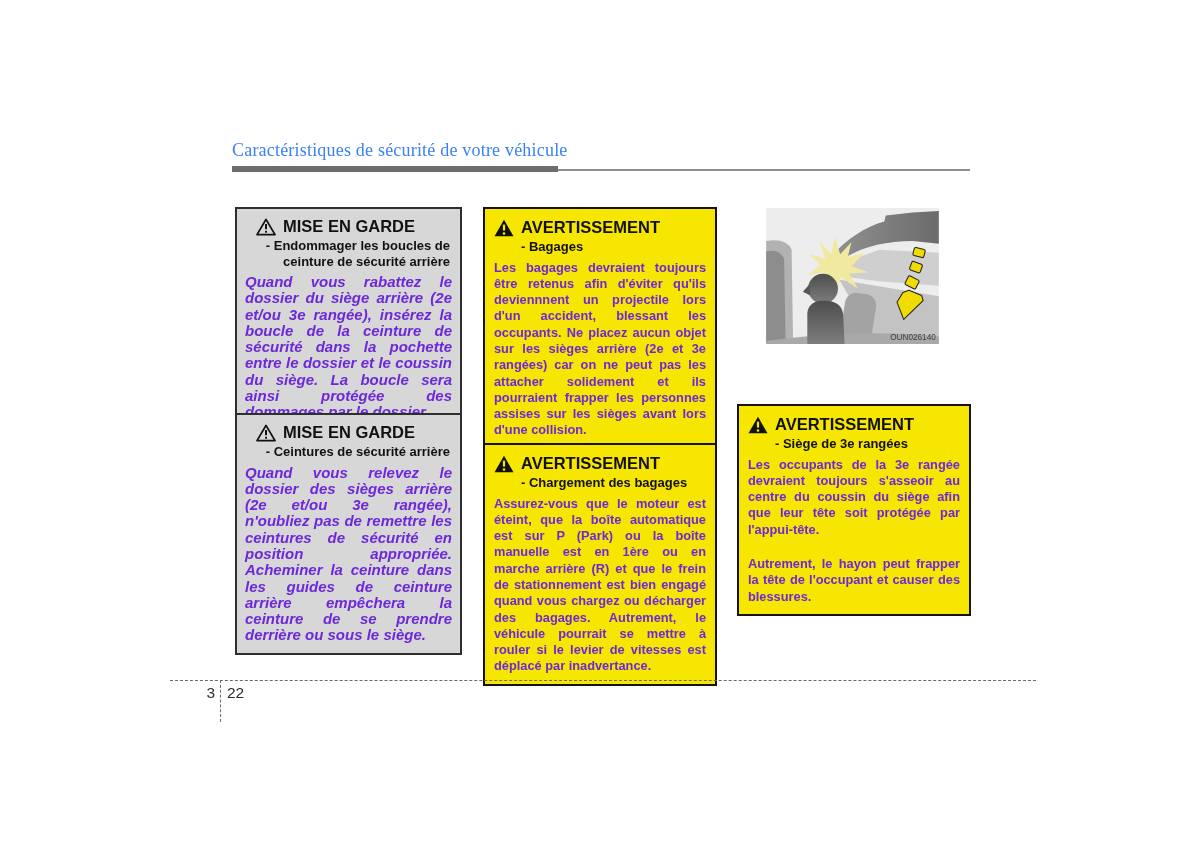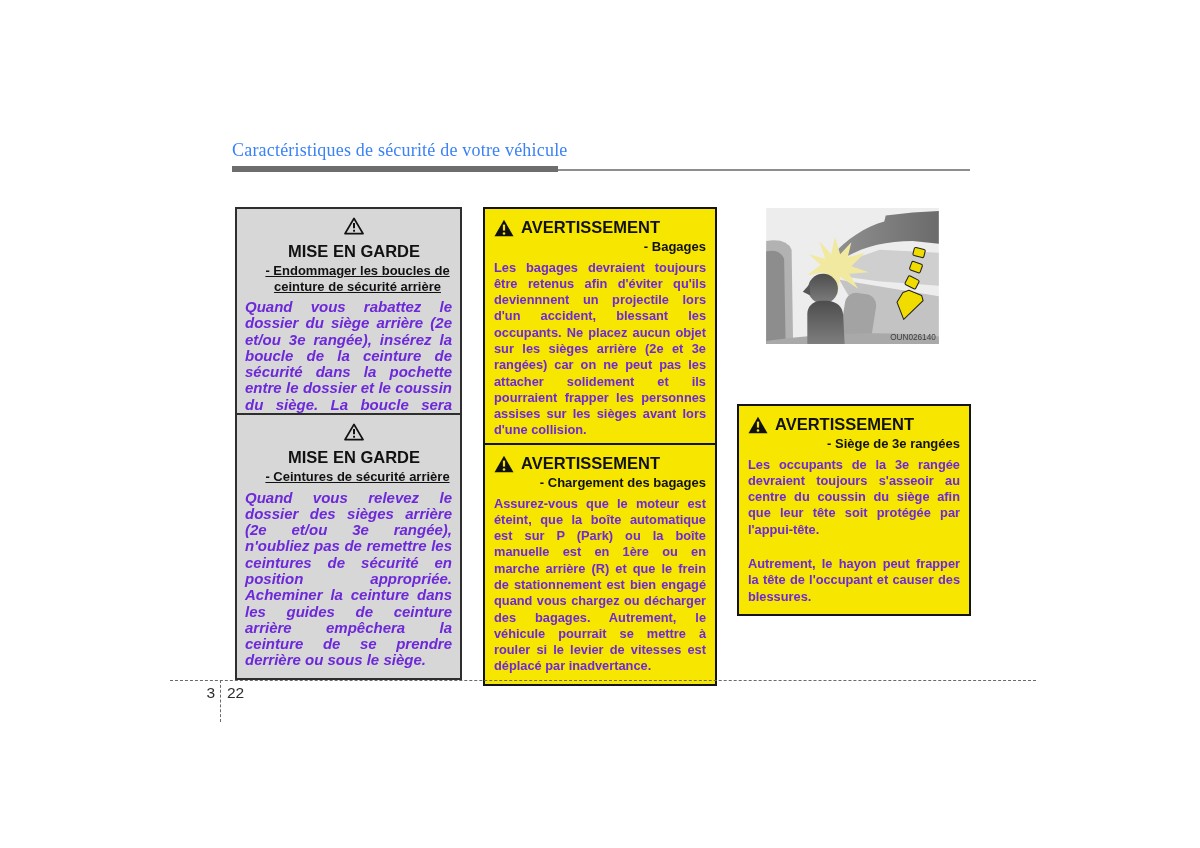--- a/index.html
+++ b/index.html
@@ -14,25 +14,25 @@
     font-size:18px;color:#3b82f6;letter-spacing:.2px;white-space:nowrap;
   }
   .rule-thick{position:absolute;left:232px;top:166px;width:326px;height:6px;background:var(--header-rule,#6d6d6d);}
   .rule-thin{position:absolute;left:558px;top:169px;width:412px;height:2px;background:#8d8d8d;}
 
   
   .box{position:absolute;box-sizing:border-box;}
   .caution{background:var(--caution-bg,#d7d7d7);border:2px solid #2e2e2e;padding:6px 8px 9px;}
   .warning{background:var(--warning-bg,#f7e600);border:2px solid #141414;padding:7px 9px 9px;}
   .box-title{display:flex;align-items:center;gap:7px;font-weight:bold;font-size:16.5px;line-height:19px;margin-top:2px;}
-  .caution .box-title{padding-left:11px;flex-direction:column;}
+  .caution .box-title{padding-left:11px;}
   .box-title .icon{display:inline-flex;flex:0 0 auto;width:20px;height:18px;}
   .box-subtitle{font-weight:bold;font-size:13px;line-height:15.5px;margin-top:2px;}
-  .caution .box-subtitle{text-align:center;padding-left:20px;padding-right:2px;text-decoration:underline;}
-  .warning .box-subtitle{text-align:right;padding-left:27px;}
+  .caution .box-subtitle{text-align:right;padding-left:20px;padding-right:2px;}
+  .warning .box-subtitle{text-align:left;padding-left:27px;}
   .box-body{margin:5px 0 0;font-weight:bold;font-size:12.8px;line-height:16.3px;text-align:justify;color:#6d28d9;}
   .caution .box-body{font-style:italic;font-size:15px;}
   .box-body + .box-body{margin-top:18px;}
 
   
   .figure{position:absolute;left:737px;top:208px;width:231px;height:136px;margin:0;}
   .figure svg{display:block;width:100%;height:100%;}
 
   
   .footer-rule{position:absolute;left:170px;top:680px;width:866px;border-top:1.5px dashed #6a6a6a;}

